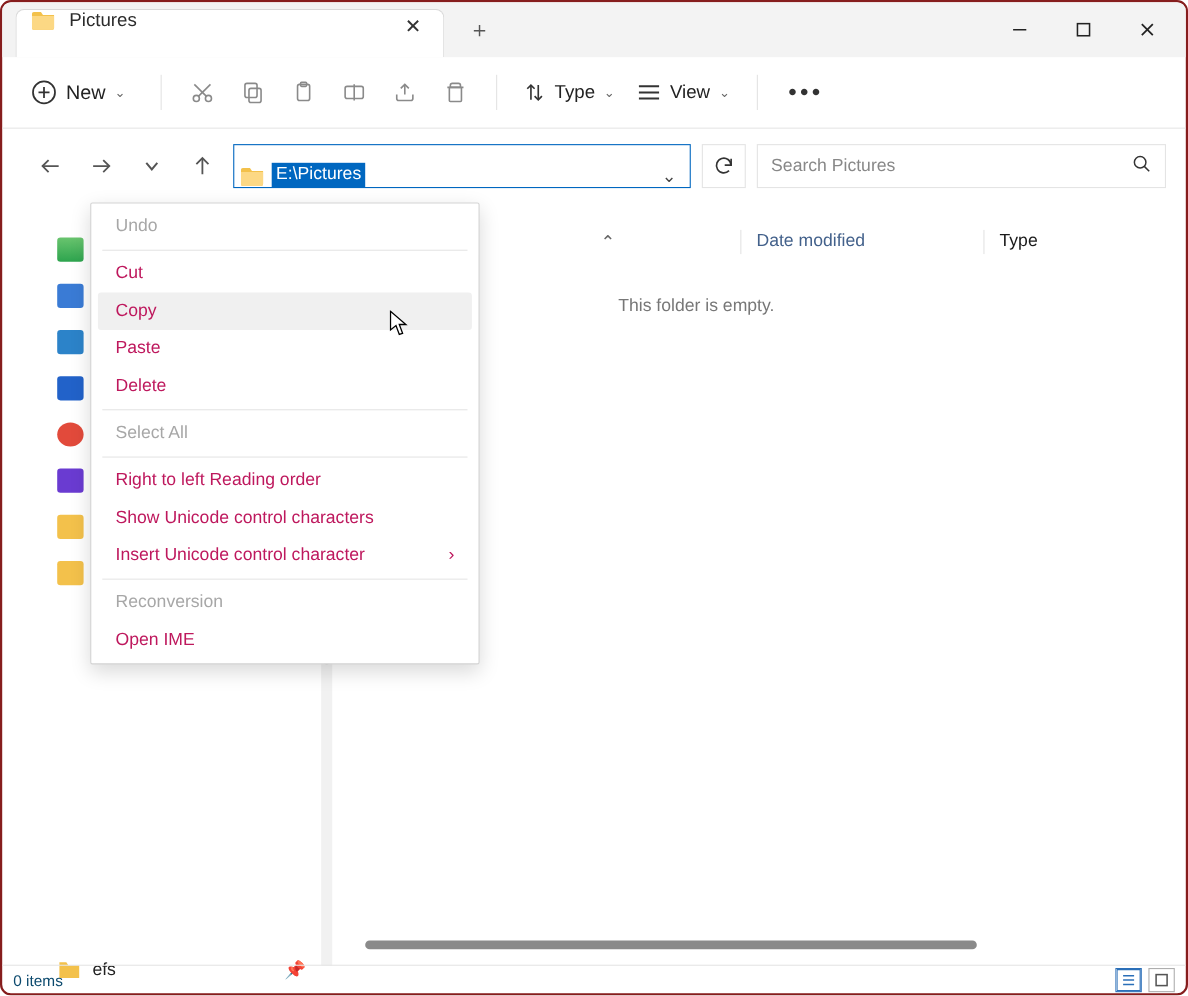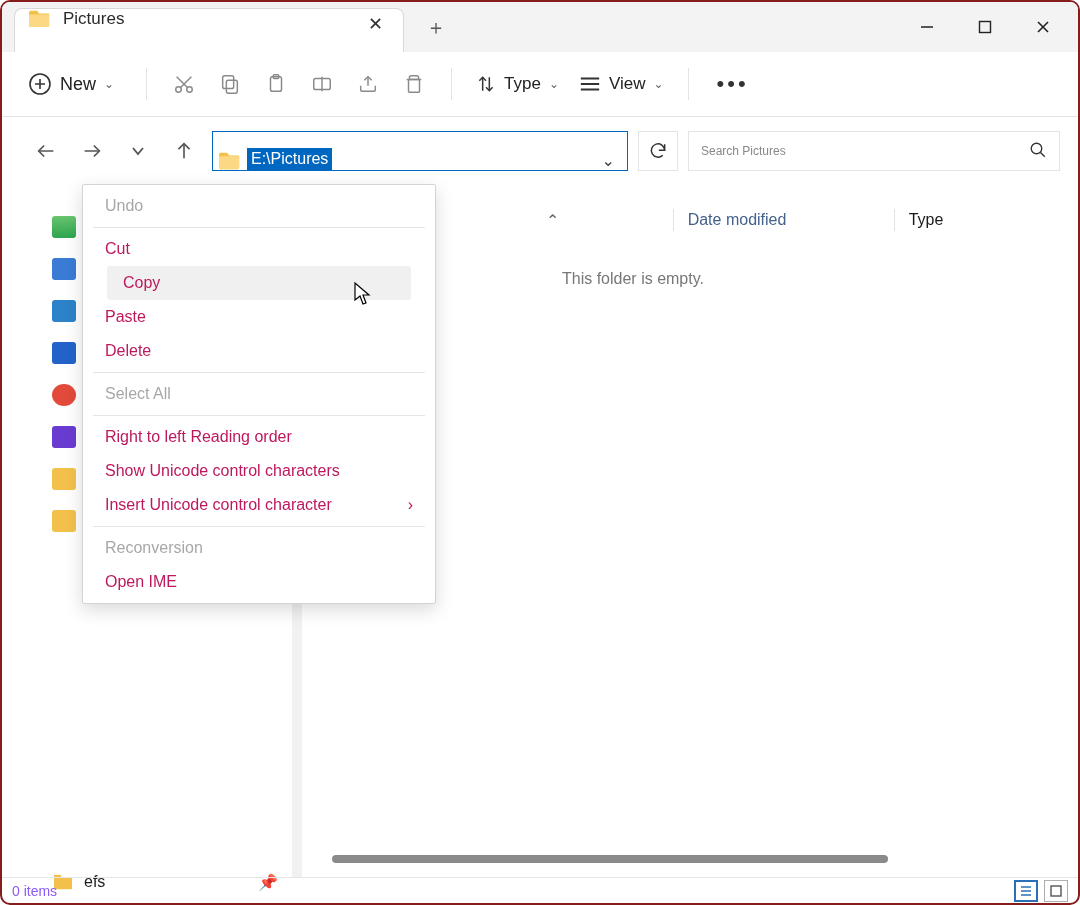--- a/index.html
+++ b/index.html
@@ -30,21 +30,21 @@
   .more { font-size: 22px; letter-spacing: 3px; color: #333; margin-left: 14px; }
 
   
   .navrow { display: flex; align-items: center; padding: 14px 18px 8px 26px; gap: 10px; }
   .nav-btn { width: 36px; height: 36px; display: flex; align-items: center; justify-content: center; color: #555; }
   .breadcrumb { flex: 1; display: flex; align-items: flex-end; border: 1px solid #0067c0; height: 40px; padding-left: 6px; gap: 6px; min-width: 0; }
   .bc-icon { width: 22px; height: 20px; }
   .bc-path { background: #0067c0; color: #fff; padding: 2px 4px; font-size: 16px; }
   .bc-chevron { margin-left: auto; margin-right: 12px; color: #444; }
   .refresh { width: 40px; height: 40px; border: 1px solid #e4e4e4; display: flex; align-items: center; justify-content: center; color: #333; }
-  .search { width: 372px; height: 40px; border: 1px solid #e4e4e4; display: flex; align-items: center; padding: 0 12px; font-size: 12px; color: #888; gap: 12px; }
+  .search { width: 372px; height: 40px; border: 1px solid #e4e4e4; display: flex; align-items: center; padding: 0 12px; font-size: 16px; color: #888; gap: 12px; }
   .search .sp { flex: 1; }
 
   
   .col-headers { position: absolute; left: 310px; right: 14px; top: 198px; height: 40px; display: flex; align-items: center;
                  font-size: 16px; color: #1a1a1a; justify-content: center; }
   .col-headers .name-chev { width: 240px; display: flex; justify-content: center; color: #666; }
   .col-headers .sep { width: 1px; height: 22px; background: #e3e3e3; }
   .col-headers .date { width: 220px; padding-left: 14px; color: #43618b; }
   .col-headers .type { padding-left: 14px; }
 
@@ -61,28 +61,28 @@
 
   .vscroll { position: absolute; left: 290px; top: 196px; width: 10px; height: 680px; background: #f1f1f1; }
   .vthumb { position: absolute; top: 0; width: 10px; height: 406px; background: #c6c6c6; border-radius: 5px; }
   .hscroll { position: absolute; left: 330px; right: 190px; bottom: 40px; height: 8px; background: #8a8a8a; border-radius: 4px; }
 
   
   .ctx { position: absolute; left: 80px; top: 182px; width: 354px; background: #fff; border: 1px solid #d4d4d4;
          border-radius: 2px; box-shadow: 0 6px 18px rgba(0,0,0,.15); padding: 4px 0; font-size: 16px; }
   .ctx-item { padding: 8px 22px; color: #be185d; display: flex; align-items: center; justify-content: space-between; }
   .ctx-item.disabled { color: #a7a7a7; }
-  .ctx-item.hover { background: #f0f0f0; margin: 0 24px; border-radius: 3px; padding-left: 16px; padding-right: 16px; }
+  .ctx-item.hover { background: #f0f0f0; margin: 0 6px; border-radius: 3px; padding-left: 16px; padding-right: 16px; }
   .ctx-sep { height: 1px; background: #e5e5e5; margin: 4px 10px; }
 
   .cursor { position: absolute; left: 352px; top: 280px; width: 18px; height: 24px; }
 
   
   .status { position: absolute; left: 0; right: 0; bottom: 0; height: 26px; border-top: 1px solid #e5e5e5;
-            display: flex; align-items: center; padding: 0 10px; font-size: 14px; color: #8b5cf6; }
+            display: flex; align-items: center; padding: 0 10px; font-size: 14px; color: #0c4a6e; }
   .status .right { margin-left: auto; display: flex; gap: 6px; }
   .view-toggle { width: 24px; height: 22px; border: 1px solid #aeaeae; display: flex; align-items: center; justify-content: center; }
   .view-toggle.active { border-color: #2b6fb8; box-shadow: inset 0 0 0 1px #2b6fb8; }
 
   
   .folder svg , .bc-icon svg, .small-fold svg { display:block; }
 </style>
 </head>
 <body>
 

